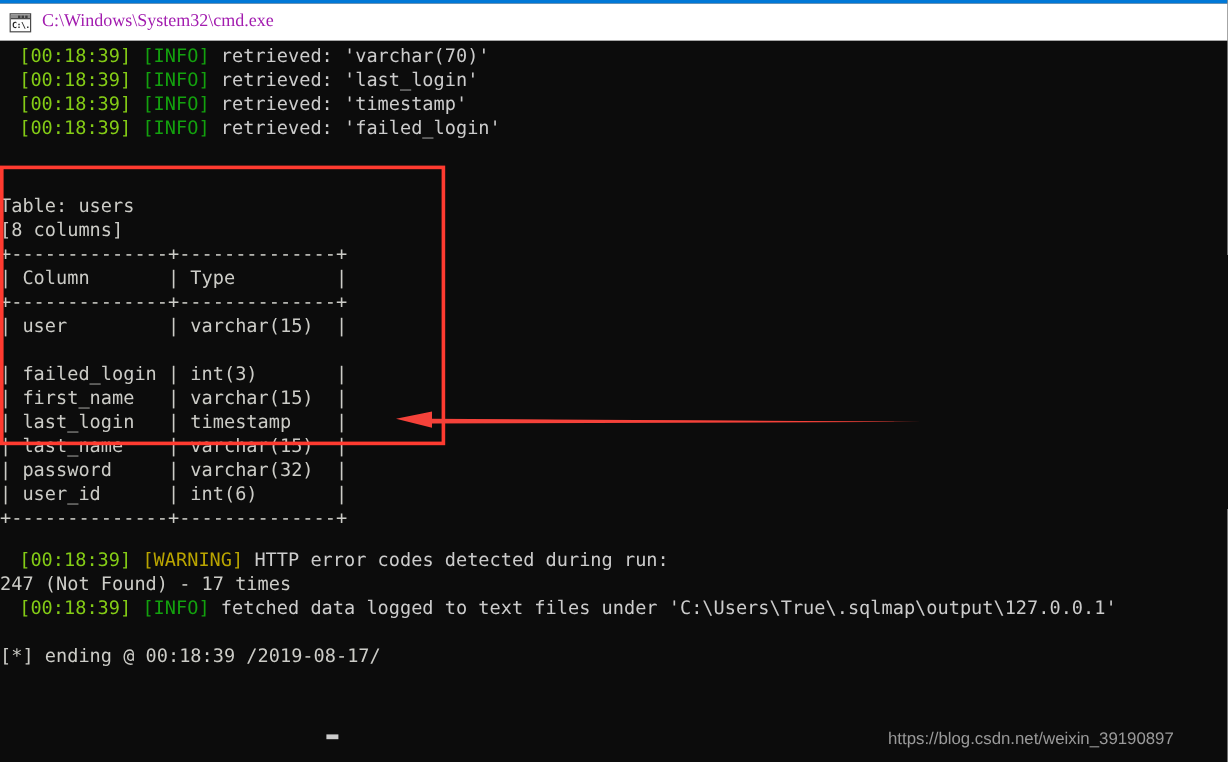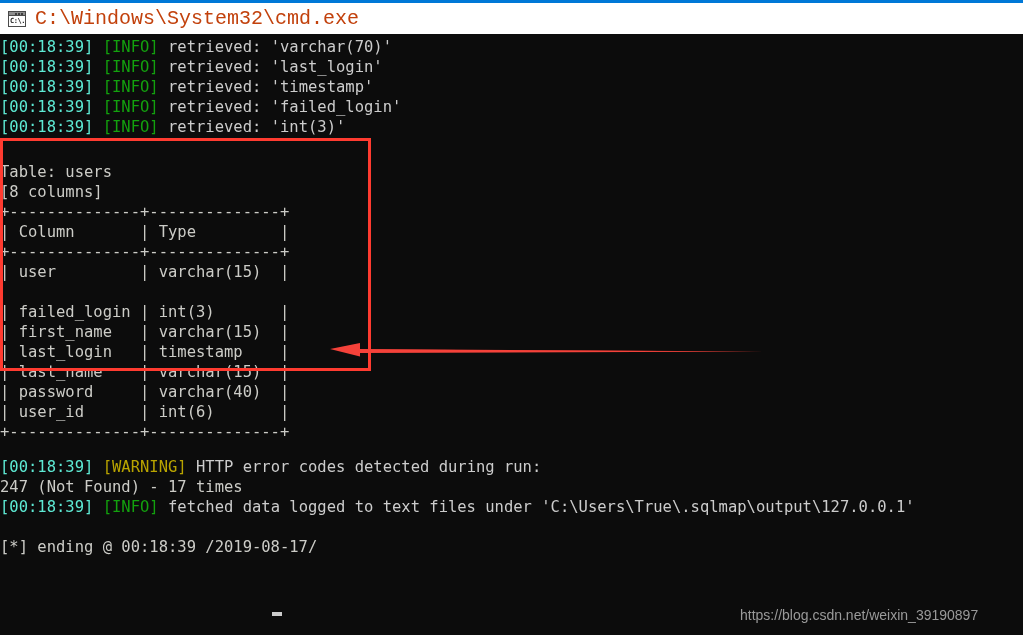--- a/index.html
+++ b/index.html
@@ -64,23 +64,23 @@
     position: absolute;
     left: 1px; top: 5px;
     font-family: "DejaVu Sans Mono", "Liberation Mono", monospace;
     font-size: 7px;
     line-height: 8px;
     color: #1d1d1d;
     letter-spacing: -0.5px;
     font-weight: bold;
   }
   #titlebar-text {
-    font-family: Liberation Mono, monospace;
-    font-size: 20px;
-    color: #c2410c;
+    font-family: Liberation Serif, serif;
+    font-size: 15px;
+    color: #a21caf;
     white-space: pre;
   }
 
   
   #console {
     position: absolute;
     left: 0; top: 34px;
     width: 1023px;
     height: 601px;
     background: #0c0c0c;
@@ -89,21 +89,21 @@
   .line {
     position: absolute;
     left: 0;
     white-space: pre;
     font-family: "DejaVu Sans Mono", "Liberation Mono", monospace;
     font-size: 15.5px;
     line-height: 20px;
     color: #ccccc7;
     letter-spacing: 0px;
   }
-  .ts   { color: #5eead4; }
+  .ts   { color: #84cc16; padding-left: 16px; }
   .info { color: #13a10e; }
   .warn { color: #b9a400; }
   .plain{ color: #cccccc; }
 
   #cursor {
     position: absolute;
     width: 10px; height: 4px;
     background: #cccccc;
   }
 
@@ -150,35 +150,34 @@
   <div id="console">
 
     <div class="line" style="top:3px"><span class="ts">[00:18:39]</span><span class="plain"> </span><span class="info">[INFO]</span><span class="plain"> retrieved: 'varchar(70)'</span></div>
 
     <div class="line" style="top:23px"><span class="ts">[00:18:39]</span><span class="plain"> </span><span class="info">[INFO]</span><span class="plain"> retrieved: 'last_login'</span></div>
 
     <div class="line" style="top:43px"><span class="ts">[00:18:39]</span><span class="plain"> </span><span class="info">[INFO]</span><span class="plain"> retrieved: 'timestamp'</span></div>
 
     <div class="line" style="top:63px"><span class="ts">[00:18:39]</span><span class="plain"> </span><span class="info">[INFO]</span><span class="plain"> retrieved: 'failed_login'</span></div>
 
-    <div class="line" style="top:83px"><span class="ts">[00:18:39]</span><span class="plain"> </span><span class="info">[INFO]</span><span class="plain"> retrieved: 'int(3)'</span></div>
 
     <div class="line" style="top:128px">Table: users</div>
     <div class="line" style="top:148px">[8 columns]</div>
 
     <div class="line" style="top:168px">+--------------+--------------+</div>
     <div class="line" style="top:188px">| Column       | Type         |</div>
     <div class="line" style="top:208px">+--------------+--------------+</div>
 
     <div class="line" style="top:228px">| user         | varchar(15)  |</div>
     <div class="line" style="top:268px">| failed_login | int(3)       |</div>
     <div class="line" style="top:288px">| first_name   | varchar(15)  |</div>
     <div class="line" style="top:308px">| last_login   | timestamp    |</div>
     <div class="line" style="top:328px">| last_name    | varchar(15)  |</div>
-    <div class="line" style="top:348px">| password     | varchar(40)  |</div>
+    <div class="line" style="top:348px">| password     | varchar(32)  |</div>
     <div class="line" style="top:368px">| user_id      | int(6)       |</div>
 
     <div class="line" style="top:388px">+--------------+--------------+</div>
 
     <div class="line" style="top:423px"><span class="ts">[00:18:39]</span><span class="plain"> </span><span class="warn">[WARNING]</span><span class="plain"> HTTP error codes detected during run:</span></div>
 
     <div class="line" style="top:443px">247 (Not Found) - 17 times</div>
 
     <div class="line" style="top:463px"><span class="ts">[00:18:39]</span><span class="plain"> </span><span class="info">[INFO]</span><span class="plain"> fetched data logged to text files under 'C:\Users\True\.sqlmap\output\127.0.0.1'</span></div>
 

